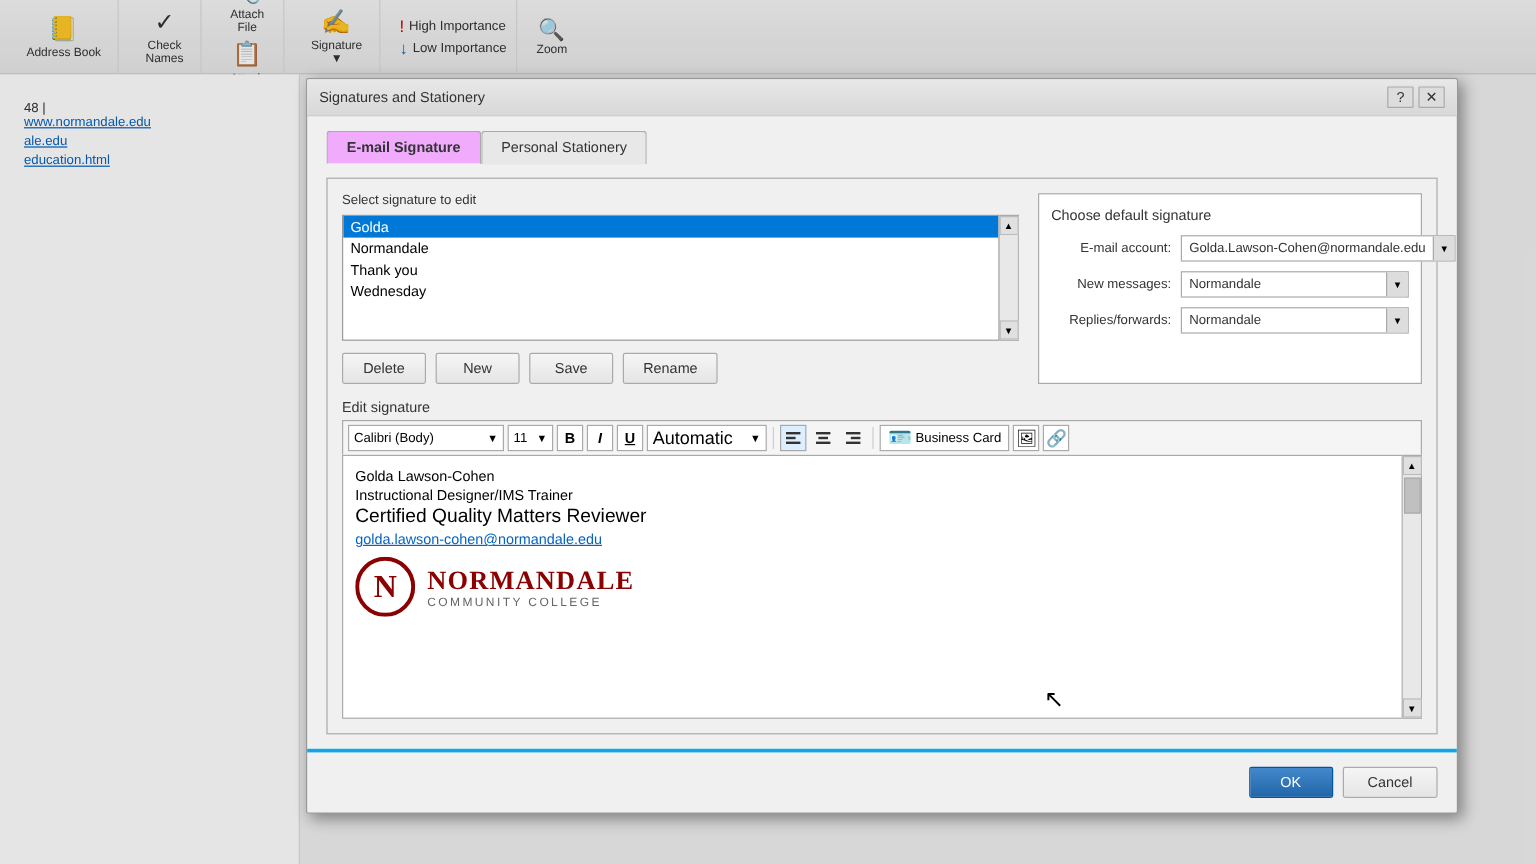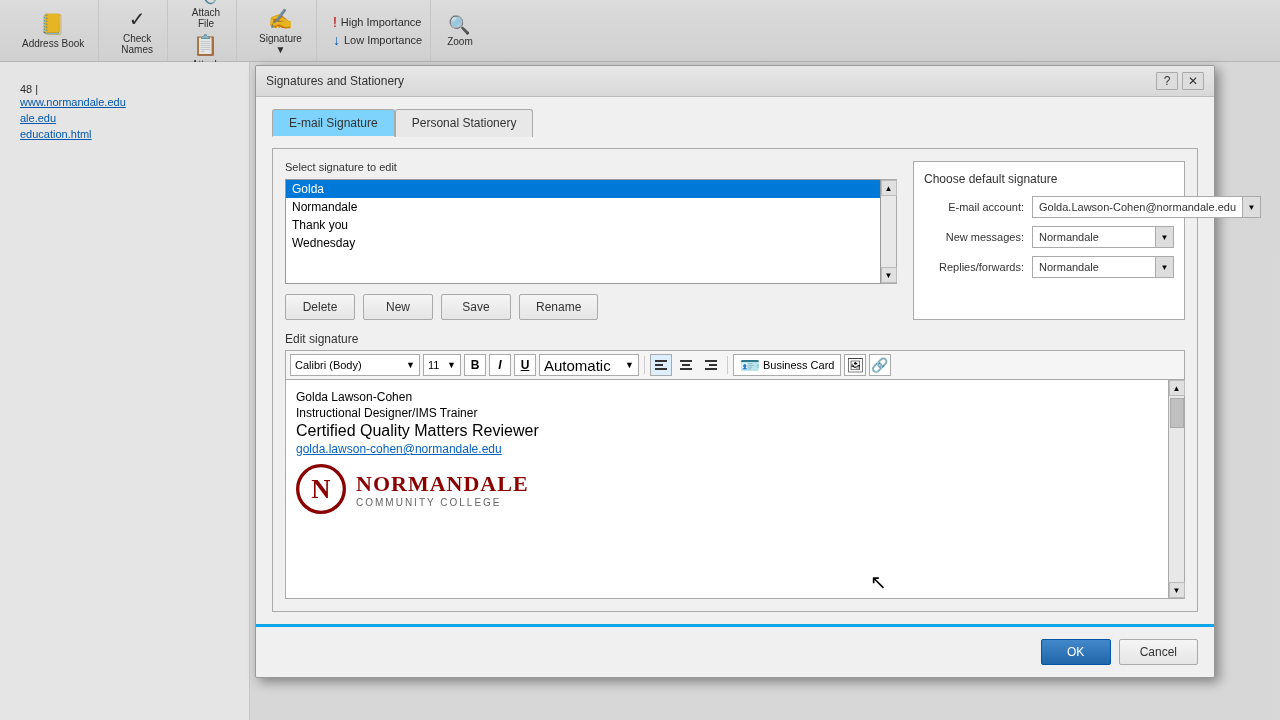--- a/index.html
+++ b/index.html
@@ -180,23 +180,23 @@
       background: #e8e8e8;
       cursor: pointer;
       font-size: 12px;
       color: #333;
       border-bottom: none;
       border-radius: 3px 3px 0 0;
       position: relative;
     }
 
     .tab.active {
-      background: #7dd3fc;
+      background: #f0abfc;
       border-bottom: 1px solid #f0f0f0;
-      font-weight: 400;
+      font-weight: 700;
       z-index: 1;
     }
 
     .tab-content-border {
       border: 1px solid #aaa;
       margin-top: -1px;
       padding: 12px;
       background: #f0f0f0;
     }
 
@@ -204,21 +204,21 @@
     .main-layout {
       display: flex;
       gap: 16px;
     }
 
     .left-col {
       flex: 1;
     }
 
     .right-col {
-      width: 272px;
+      width: 320px;
     }
 
     .section-label {
       font-size: 11px;
       color: #333;
       margin-bottom: 6px;
       font-weight: normal;
     }
 
     

